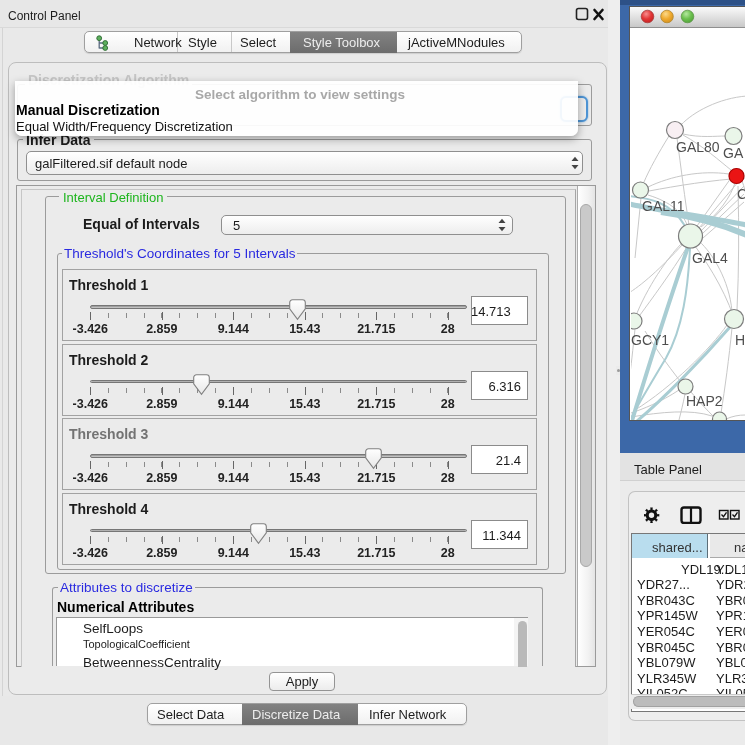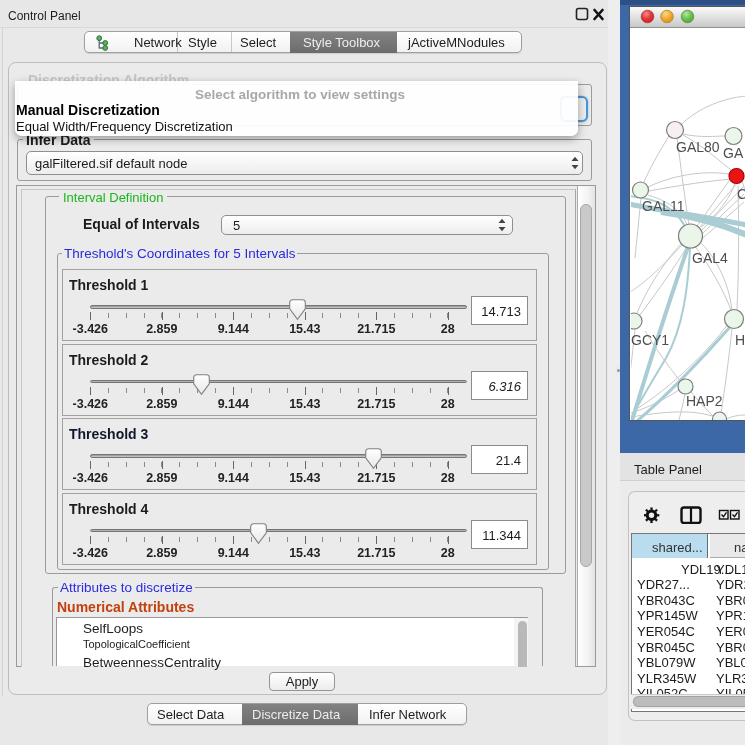--- a/index.html
+++ b/index.html
@@ -91,21 +91,21 @@
  <path d="M3.5,0.7 h10 a2.8,2.8 0 0 1 2.8,2.8 v6.3 L8.5,20.3 L0.7,9.8 V3.5 a2.8,2.8 0 0 1 2.8,-2.8 z" fill="url(#thg)" stroke="#808080" stroke-width="1.1"></path>
  <defs>
       <linearGradient id="thg" x1="0" y1="0" x2="0" y2="1">
         <stop offset="0" stop-color="#ffffff"></stop>
         <stop offset="0.5" stop-color="#f3f3f3"></stop>
         <stop offset="1" stop-color="#e8e8e8"></stop>
       </linearGradient>
     </defs>
 </svg>
 <div class="abs" style="left:471px;top:296px;width:57px;height:29px;background:#ffffff;border:1px solid #8b8b8b;"></div>
-<div class="abs t13" style="left:471px;top:304px;width:50px;text-align:right;">14.713</div>
+<div class="abs t13" style="left:471px;top:304px;width:50px;text-align:left;">14.713</div>
 
 <div class="abs" style="left:62px;top:343.5px;width:475px;height:72px;border:1px solid #a2a2a2;"></div>
 <div class="abs" style="left:69px;top:351.5px;font-weight:bold;font-size:14px;color:#1c1c1c;">Threshold 2</div>
 <div class="abs" style="left:90px;top:379.5px;width:377px;height:3.5px;background:linear-gradient(#8f8f8f,#d2d2d2);border:1px solid #767676;border-radius:3px;"></div>
 <div class="abs" style="left:90px;top:387.5px;width:359px;height:5px;background:repeating-linear-gradient(to right,#8a8a8a 0,#8a8a8a 1px,transparent 1px,transparent 17.875px);"></div>
 <div class="abs" style="left:90.3px;top:386.5px;width:1px;height:8px;background:#666;"></div>
 <div class="abs" style="left:161.8px;top:386.5px;width:1px;height:8px;background:#666;"></div>
 <div class="abs" style="left:233.3px;top:386.5px;width:1px;height:8px;background:#666;"></div>
 <div class="abs" style="left:304.8px;top:386.5px;width:1px;height:8px;background:#666;"></div>
 <div class="abs" style="left:376.3px;top:386.5px;width:1px;height:8px;background:#666;"></div>
@@ -120,24 +120,24 @@
  <path d="M3.5,0.7 h10 a2.8,2.8 0 0 1 2.8,2.8 v6.3 L8.5,20.3 L0.7,9.8 V3.5 a2.8,2.8 0 0 1 2.8,-2.8 z" fill="url(#thg)" stroke="#808080" stroke-width="1.1"></path>
  <defs>
       <linearGradient id="thg" x1="0" y1="0" x2="0" y2="1">
         <stop offset="0" stop-color="#ffffff"></stop>
         <stop offset="0.5" stop-color="#f3f3f3"></stop>
         <stop offset="1" stop-color="#e8e8e8"></stop>
       </linearGradient>
     </defs>
 </svg>
 <div class="abs" style="left:471px;top:370.5px;width:57px;height:29px;background:#ffffff;border:1px solid #8b8b8b;"></div>
-<div class="abs t13" style="left:471px;top:378.5px;width:50px;text-align:right;font-style:italic;">6.316</div>
+<div class="abs t13" style="left:471px;top:378.5px;width:50px;text-align:right;">6.316</div>
 
 <div class="abs" style="left:62px;top:418px;width:475px;height:72px;border:1px solid #a2a2a2;"></div>
-<div class="abs" style="left:69px;top:426px;font-weight:bold;font-size:14px;color:#0f172a;">Threshold 3</div>
+<div class="abs" style="left:69px;top:426px;font-weight:bold;font-size:14px;color:#737373;">Threshold 3</div>
 <div class="abs" style="left:90px;top:454px;width:377px;height:3.5px;background:linear-gradient(#8f8f8f,#d2d2d2);border:1px solid #767676;border-radius:3px;"></div>
 <div class="abs" style="left:90px;top:462px;width:359px;height:5px;background:repeating-linear-gradient(to right,#8a8a8a 0,#8a8a8a 1px,transparent 1px,transparent 17.875px);"></div>
 <div class="abs" style="left:90.3px;top:461px;width:1px;height:8px;background:#666;"></div>
 <div class="abs" style="left:161.8px;top:461px;width:1px;height:8px;background:#666;"></div>
 <div class="abs" style="left:233.3px;top:461px;width:1px;height:8px;background:#666;"></div>
 <div class="abs" style="left:304.8px;top:461px;width:1px;height:8px;background:#666;"></div>
 <div class="abs" style="left:376.3px;top:461px;width:1px;height:8px;background:#666;"></div>
 <div class="abs" style="left:447.8px;top:461px;width:1px;height:8px;background:#666;"></div>
 <div class="abs" style="left:60.3px;top:471px;width:60px;text-align:center;font-size:12.5px;font-weight:bold;color:#222;">-3.426</div>
 <div class="abs" style="left:131.8px;top:471px;width:60px;text-align:center;font-size:12.5px;font-weight:bold;color:#222;">2.859</div>
@@ -182,21 +182,21 @@
         <stop offset="0.5" stop-color="#f3f3f3"></stop>
         <stop offset="1" stop-color="#e8e8e8"></stop>
       </linearGradient>
     </defs>
 </svg>
 <div class="abs" style="left:471px;top:519.5px;width:57px;height:29px;background:#ffffff;border:1px solid #8b8b8b;"></div>
 <div class="abs t13" style="left:471px;top:527.5px;width:50px;text-align:right;">11.344</div>
 
 <div class="abs" style="left:52px;top:587px;width:491px;height:79px;border:1px solid #9b9b9b;border-bottom:none;border-radius:3px 3px 0 0;"></div>
 <div class="abs" style="left:58px;top:580px;font-size:13.5px;color:#2a2ae0;background:#ebebeb;padding:0 2px;">Attributes to discretize</div>
-<div class="abs" style="left:57px;top:599px;font-weight:bold;font-size:14px;color:#c2410c;">Numerical Attributes</div>
+<div class="abs" style="left:57px;top:599px;font-weight:bold;font-size:14px;color:#000000;">Numerical Attributes</div>
 
 <div class="abs" style="left:56px;top:617px;width:472px;height:49px;background:#ffffff;border:1px solid #999;border-bottom:none;"></div>
 <div class="abs" style="left:83px;top:621px;font-size:13.5px;color:#1c1c1c;">SelfLoops</div>
 <div class="abs" style="left:83px;top:638px;font-size:11px;color:#1c1c1c;">TopologicalCoefficient</div>
 <div class="abs" style="left:83px;top:655px;font-size:13.5px;color:#1c1c1c;">BetweennessCentrality</div>
 <div class="abs" style="left:514px;top:618px;width:14px;height:48px;background:#f4f4f4;"></div>
 <div class="abs" style="left:518px;top:621px;width:9px;height:46px;background:#b9b9b9;border-radius:5px 5px 0 0;"></div>
 
 <div class="abs" style="left:269px;top:672px;width:66px;height:19px;background:linear-gradient(#ffffff,#ececec);border:1px solid #949494;border-radius:4px;"></div>
 <div class="abs t13" style="left:269px;top:674px;width:66px;text-align:center;">Apply</div>

